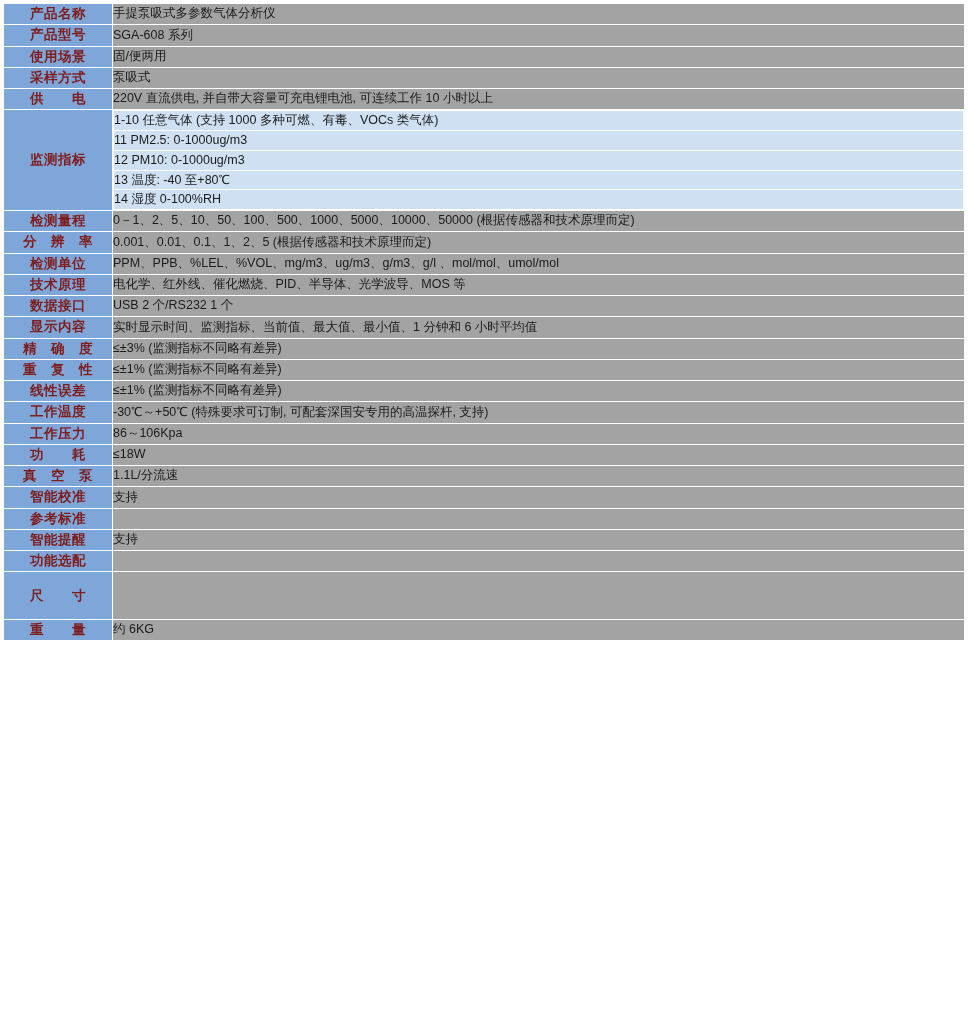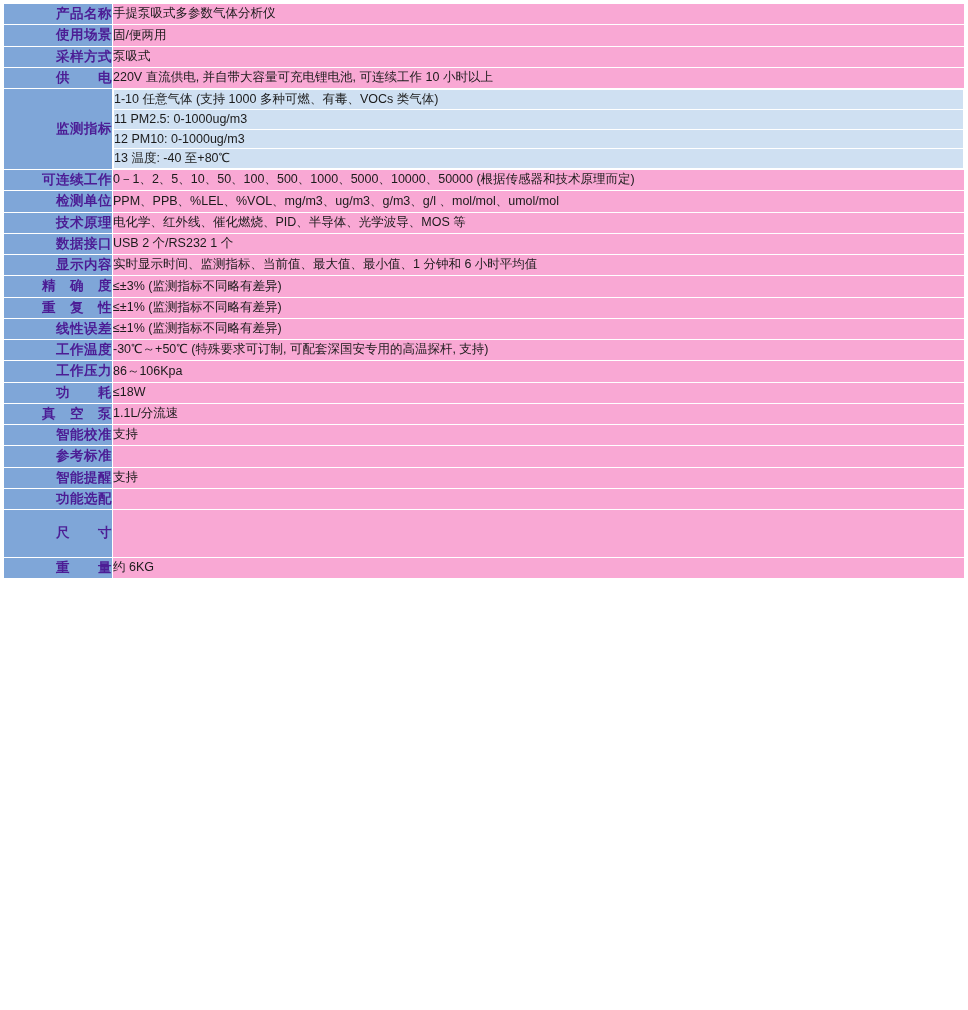--- a/index.html
+++ b/index.html
@@ -20,31 +20,31 @@
     table-layout: fixed;
   }
   #spec-table td {
     border: 1px solid #ffffff;
     padding: 0;
     vertical-align: middle;
   }
   td.label {
     width: 108px;
     background: #7fa6d8;
-    color: #4c1d95;
+    color: #7f1d1d;
     font-size: 13.5px;
     font-weight: bold;
-    text-align: right;
+    text-align: center;
     letter-spacing: 0.5px;
     padding: 6px 2px;
     line-height: 1.5;
     margin-top: 6px;
   }
   td.value {
-    background: #f9a8d4;
+    background: #a3a3a3;
     color: #1b1b1b;
     font-size: 12.5px;
     padding: 7px 0 7px 10px;
     line-height: 1.55;
   }
   td.value.nested {
     padding: 0;
   }
   .sub-table {
     width: 100%;
@@ -87,20 +87,24 @@
 <body>
 
 <table id="spec-table">
   <tbody>
 
     <tr>
       <td class="label">产品名称</td>
       <td class="value">手提泵吸式多参数气体分析仪</td>
     </tr>
 
+    <tr>
+      <td class="label">产品型号</td>
+      <td class="value">SGA-608 系列</td>
+    </tr>
 
     <tr>
       <td class="label">使用场景</td>
       <td class="value">固/便两用</td>
     </tr>
 
     <tr>
       <td class="label">采样方式</td>
       <td class="value">泵吸式</td>
     </tr>
@@ -120,30 +124,37 @@
               </tr>
             <tr>
                 <td>11 PM2.5: 0-1000ug/m3</td>
               </tr>
             <tr>
                 <td>12 PM10: 0-1000ug/m3</td>
               </tr>
             <tr>
                 <td>13 温度: -40 至+80℃</td>
               </tr>
+            <tr>
+                <td>14 湿度 0-100%RH</td>
+              </tr>
           </tbody>
         </table>
       </td>
     </tr>
 
     <tr>
-      <td class="label">可连续工作</td>
+      <td class="label">检测量程</td>
       <td class="value">0－1、2、5、10、50、100、500、1000、5000、10000、50000 (根据传感器和技术原理而定)</td>
     </tr>
 
+    <tr>
+      <td class="label">分　辨　率</td>
+      <td class="value">0.001、0.01、0.1、1、2、5 (根据传感器和技术原理而定)</td>
+    </tr>
 
     <tr>
       <td class="label">检测单位</td>
       <td class="value">PPM、PPB、%LEL、%VOL、mg/m3、ug/m3、g/m3、g/l 、mol/mol、umol/mol</td>
     </tr>
 
     <tr>
       <td class="label">技术原理</td>
       <td class="value">电化学、红外线、催化燃烧、PID、半导体、光学波导、MOS 等</td>
     </tr>

